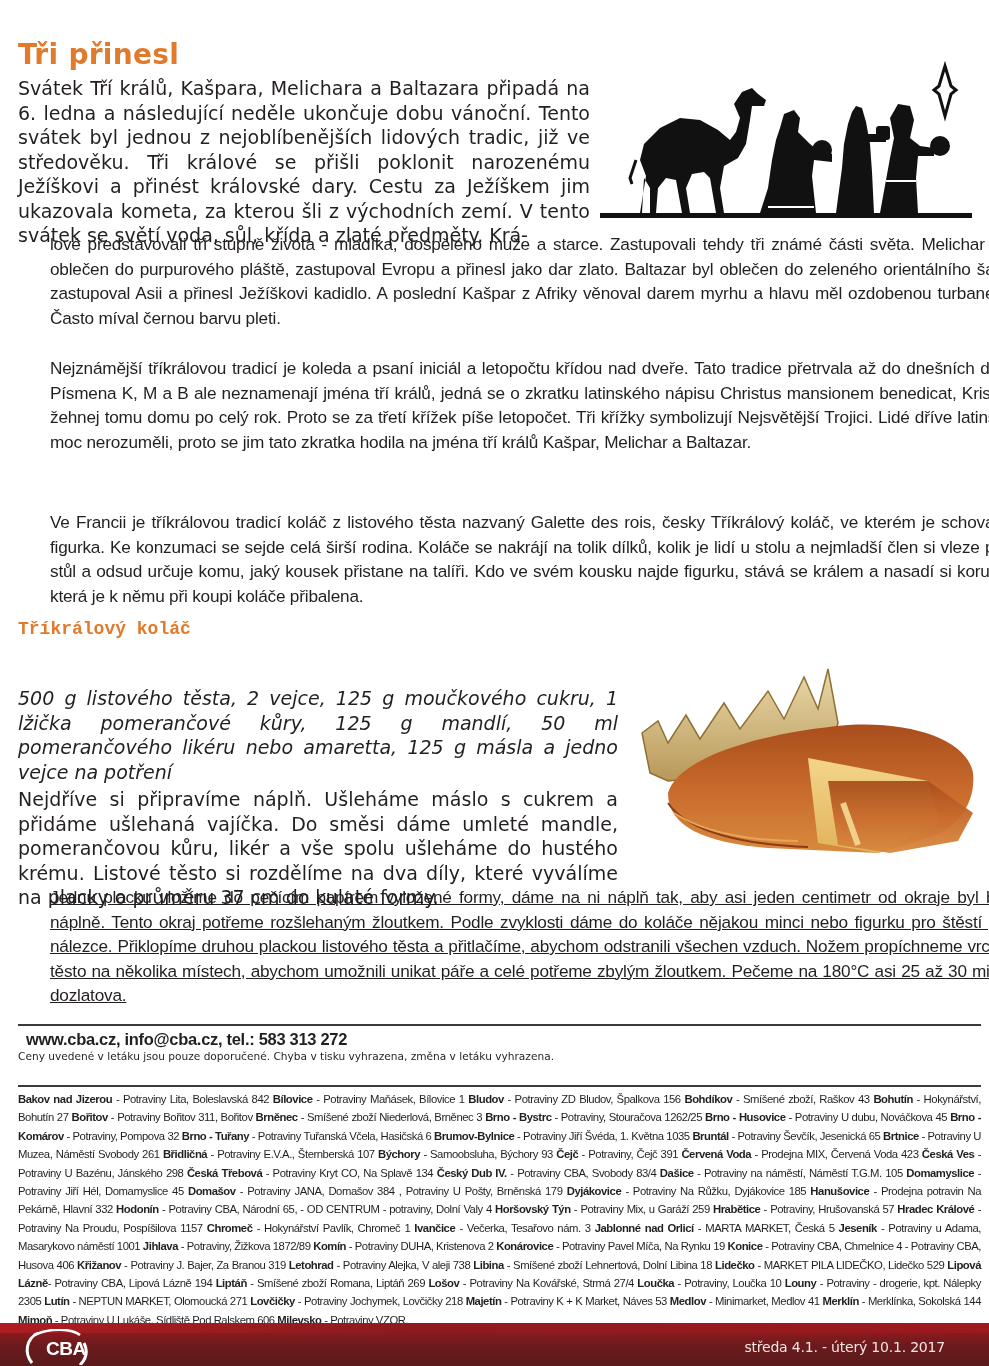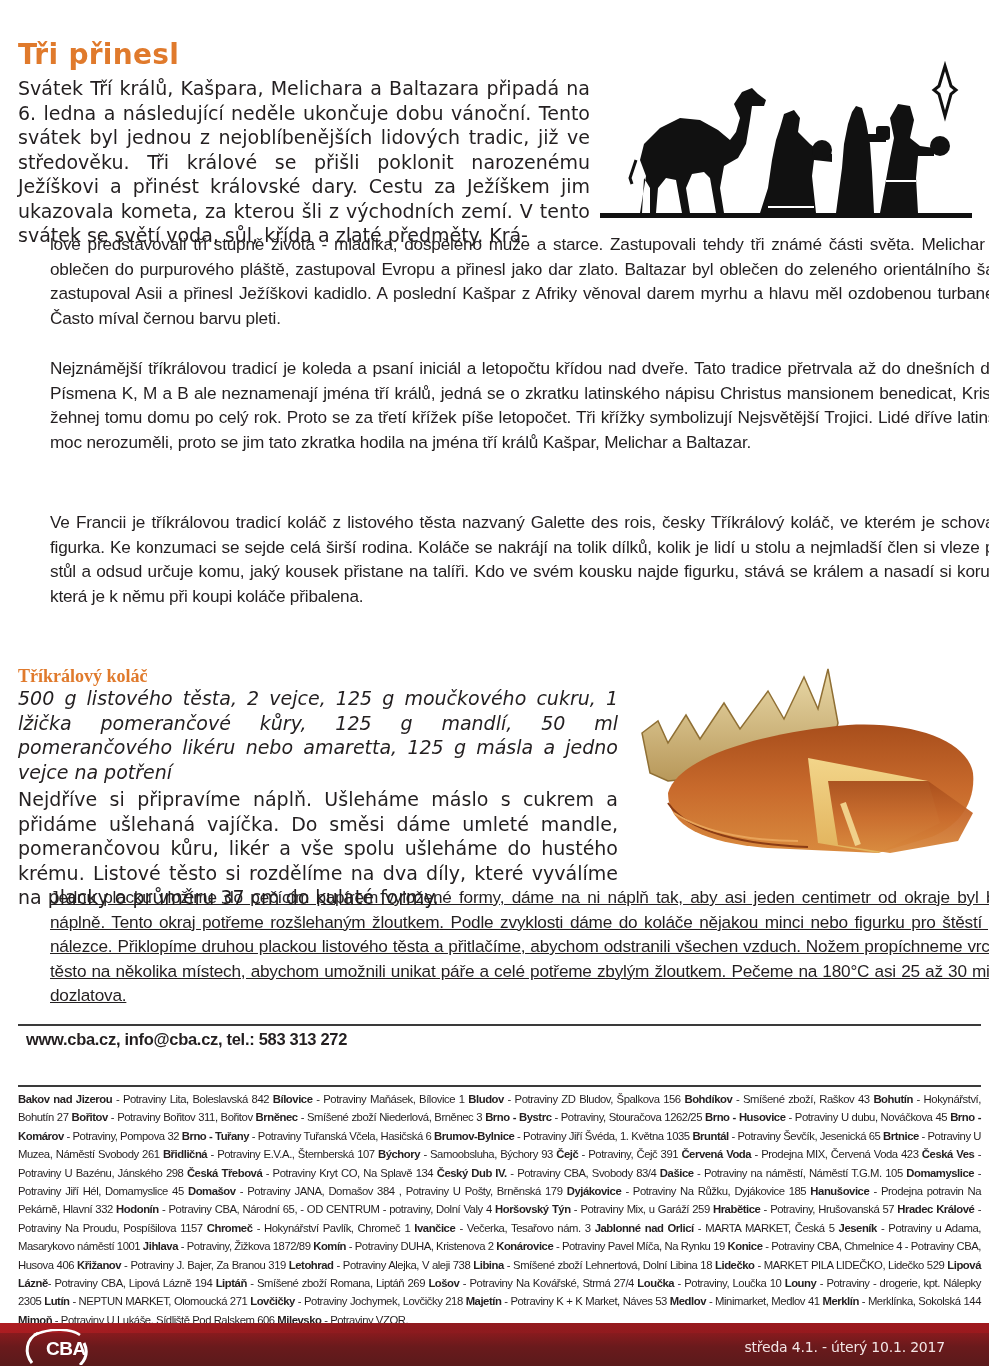--- a/index.html
+++ b/index.html
@@ -13,22 +13,22 @@
   .body-text { font-family: "DejaVu Sans", sans-serif; font-size: 19px;
                line-height: 24.5px; color: #231f20; margin: 0; }
   .condensed { font-family: "Liberation Sans", sans-serif; font-size: 17.2px;
                line-height: 24.5px; letter-spacing: -0.2px; margin-left: 32px; }
 
   .intro { position: absolute; left: 18px; top: 76px; width: 572px; text-align: justify; }
   .p1 { position: absolute; left: 18px; top: 232px; width: 963px; text-align: justify; }
   .p2 { position: absolute; left: 18px; top: 356px; width: 963px; text-align: justify; }
   .p3 { position: absolute; left: 18px; top: 510px; width: 963px; text-align: justify; }
 
-  .subtitle { position: absolute; left: 18px; top: 666px; margin: 0;
-              font-family: Liberation Serif, serif; font-weight: bold;
+  .subtitle { position: absolute; left: 18px; top: 619px; margin: 0;
+              font-family: Liberation Mono, monospace; font-weight: bold;
               font-size: 18px; color: #e07a2c; }
 
   .ingredients { position: absolute; left: 18px; top: 686px; width: 600px;
                  font-style: italic; text-align: justify; }
   .steps { position: absolute; left: 18px; top: 787px; width: 600px; text-align: justify; }
   .steps2 { position: absolute; left: 18px; top: 885px; width: 963px; text-align: justify; text-decoration: underline; }
 
   .kings-illustration { position: absolute; left: 600px; top: 48px; width: 375px; height: 170px; }
   .cake-photo { position: absolute; left: 628px; top: 663px; width: 355px; height: 195px; }
 
@@ -117,20 +117,21 @@
   <path d="M46 150 C80 172 130 178 170 178" stroke="#e8a45a" stroke-width="2" fill="none"></path>
 
   <path d="M180 95 L300 118 L312 160 L250 190 L190 180 Z" fill="url(#inside)"></path>
   <path d="M200 118 L300 118 L345 150 L330 178 L262 190 L210 182 Z" fill="url(#crust)" opacity="0.95"></path>
   <path d="M215 140 L230 182" stroke="#f0d08a" stroke-width="6" fill="none"></path>
 </svg>
 
 <div class="rule1"></div>
 <div class="contact">www.cba.cz, info@cba.cz, tel.: 583 313 272</div>
 <div class="disclaimer">
+  <div>Ceny uvedené v letáku jsou pouze doporučené. Chyba v tisku vyhrazena, změna v letáku vyhrazena.</div>
 </div>
 
 <div class="rule2"></div>
 <div class="stores" id="stores"><span><b>Bakov nad Jizerou</b><span> - Potraviny Lita, Boleslavská 842 </span></span><span><b>Bílovice</b><span> - Potraviny Maňásek, Bílovice 1 </span></span><span><b>Bludov</b><span> - Potraviny ZD Bludov, Špalkova 156 </span></span><span><b>Bohdíkov</b><span> - Smíšené zboží, Raškov 43 </span></span><span><b>Bohutín</b><span> - Hokynářství, Bohutín 27 </span></span><span><b>Bořitov</b><span> - Potraviny Bořitov 311, Bořitov </span></span><span><b>Brněnec</b><span> - Smíšené zboží Niederlová, Brněnec 3 </span></span><span><b>Brno - Bystrc</b><span> - Potraviny, Stouračova 1262/25 </span></span><span><b>Brno - Husovice</b><span> - Potraviny U dubu, Nováčkova 45 </span></span><span><b>Brno - Komárov</b><span> - Potraviny, Pompova 32 </span></span><span><b>Brno - Tuřany</b><span> - Potraviny Tuřanská Včela, Hasičská 6 </span></span><span><b>Brumov-Bylnice</b><span> - Potraviny Jiří Švéda, 1. Května 1035 </span></span><span><b>Bruntál</b><span> - Potraviny Ševčík, Jesenická 65 </span></span><span><b>Brtnice</b><span> - Potraviny U Muzea, Náměstí Svobody 261 </span></span><span><b>Břidličná</b><span> - Potraviny E.V.A., Šternberská 107 </span></span><span><b>Býchory</b><span> - Samoobsluha, Býchory 93 </span></span><span><b>Čejč</b><span> - Potraviny, Čejč 391 </span></span><span><b>Červená Voda</b><span> - Prodejna MIX, Červená Voda 423 </span></span><span><b>Česká Ves</b><span> - Potraviny U Bazénu, Jánského 298 </span></span><span><b>Česká Třebová</b><span> - Potraviny Kryt CO, Na Splavě 134 </span></span><span><b>Český Dub IV.</b><span> - Potraviny CBA, Svobody 83/4 </span></span><span><b>Dašice</b><span> - Potraviny na náměstí, Náměstí T.G.M. 105 </span></span><span><b>Domamyslice</b><span> - Potraviny Jiří Hél, Domamyslice 45 </span></span><span><b>Domašov</b><span> - Potraviny JANA, Domašov 384 , Potraviny U Pošty, Brněnská 179 </span></span><span><b>Dyjákovice</b><span> - Potraviny Na Růžku, Dyjákovice 185 </span></span><span><b>Hanušovice</b><span> - Prodejna potravin Na Pekárně, Hlavní 332 </span></span><span><b>Hodonín</b><span> - Potraviny CBA, Národní 65, - OD CENTRUM - potraviny, Dolní Valy 4 </span></span><span><b>Horšovský Týn</b><span> - Potraviny Mix, u Garáží 259 </span></span><span><b>Hrabětice</b><span> - Potraviny, Hrušovanská 57 </span></span><span><b>Hradec Králové</b><span> - Potraviny Na Proudu, Pospíšilova 1157 </span></span><span><b>Chromeč</b><span> - Hokynářství Pavlík, Chromeč 1 </span></span><span><b>Ivančice</b><span> - Večerka, Tesařovo nám. 3 </span></span><span><b>Jablonné nad Orlicí</b><span> - MARTA MARKET, Česká 5 </span></span><span><b>Jeseník</b><span> - Potraviny u Adama, Masarykovo náměstí 1001 </span></span><span><b>Jihlava</b><span> - Potraviny, Žižkova 1872/89 </span></span><span><b>Komín</b><span> - Potraviny DUHA, Kristenova 2 </span></span><span><b>Konárovice</b><span> - Potraviny Pavel Míča, Na Rynku 19 </span></span><span><b>Konice</b><span> - Potraviny CBA, Chmelnice 4 - Potraviny CBA, Husova 406 </span></span><span><b>Křižanov</b><span> - Potraviny J. Bajer, Za Branou 319 </span></span><span><b>Letohrad</b><span> - Potraviny Alejka, V aleji 738 </span></span><span><b>Libina</b><span> - Smíšené zboží Lehnertová, Dolní Libina 18 </span></span><span><b>Lidečko</b><span> - MARKET PILA LIDEČKO, Lidečko 529 </span></span><span><b>Lipová Lázně</b><span>- Potraviny CBA, Lipová Lázně 194 </span></span><span><b>Liptáň</b><span> - Smíšené zboží Romana, Liptáň 269 </span></span><span><b>Lošov</b><span> - Potraviny Na Kovářské, Strmá 27/4 </span></span><span><b>Loučka</b><span> - Potraviny, Loučka 10 </span></span><span><b>Louny</b><span> - Potraviny - drogerie, kpt. Nálepky 2305 </span></span><span><b>Lutín</b><span> - NEPTUN MARKET, Olomoucká 271 </span></span><span><b>Lovčičky</b><span> - Potraviny Jochymek, Lovčičky 218 </span></span><span><b>Majetín</b><span> - Potraviny K + K Market, Náves 53 </span></span><span><b>Medlov</b><span> - Minimarket, Medlov 41 </span></span><span><b>Merklín</b><span> - Merklínka, Sokolská 144 </span></span><span><b>Mimoň</b><span> - Potraviny U Lukáše, Sídliště Pod Ralskem 606 </span></span><span><b>Milevsko</b><span> - Potraviny VZOR,</span></span></div>
 
 <div class="footer">
   <div class="footer-logo">
     <svg width="70" height="36" viewBox="0 0 70 36">
       <path d="M10 34 C2 24 4 10 16 4" stroke="#fff" stroke-width="3" fill="none"></path>
       <path d="M12 6 C30 -2 50 0 58 6" stroke="#fff" stroke-width="2.5" fill="none"></path>

